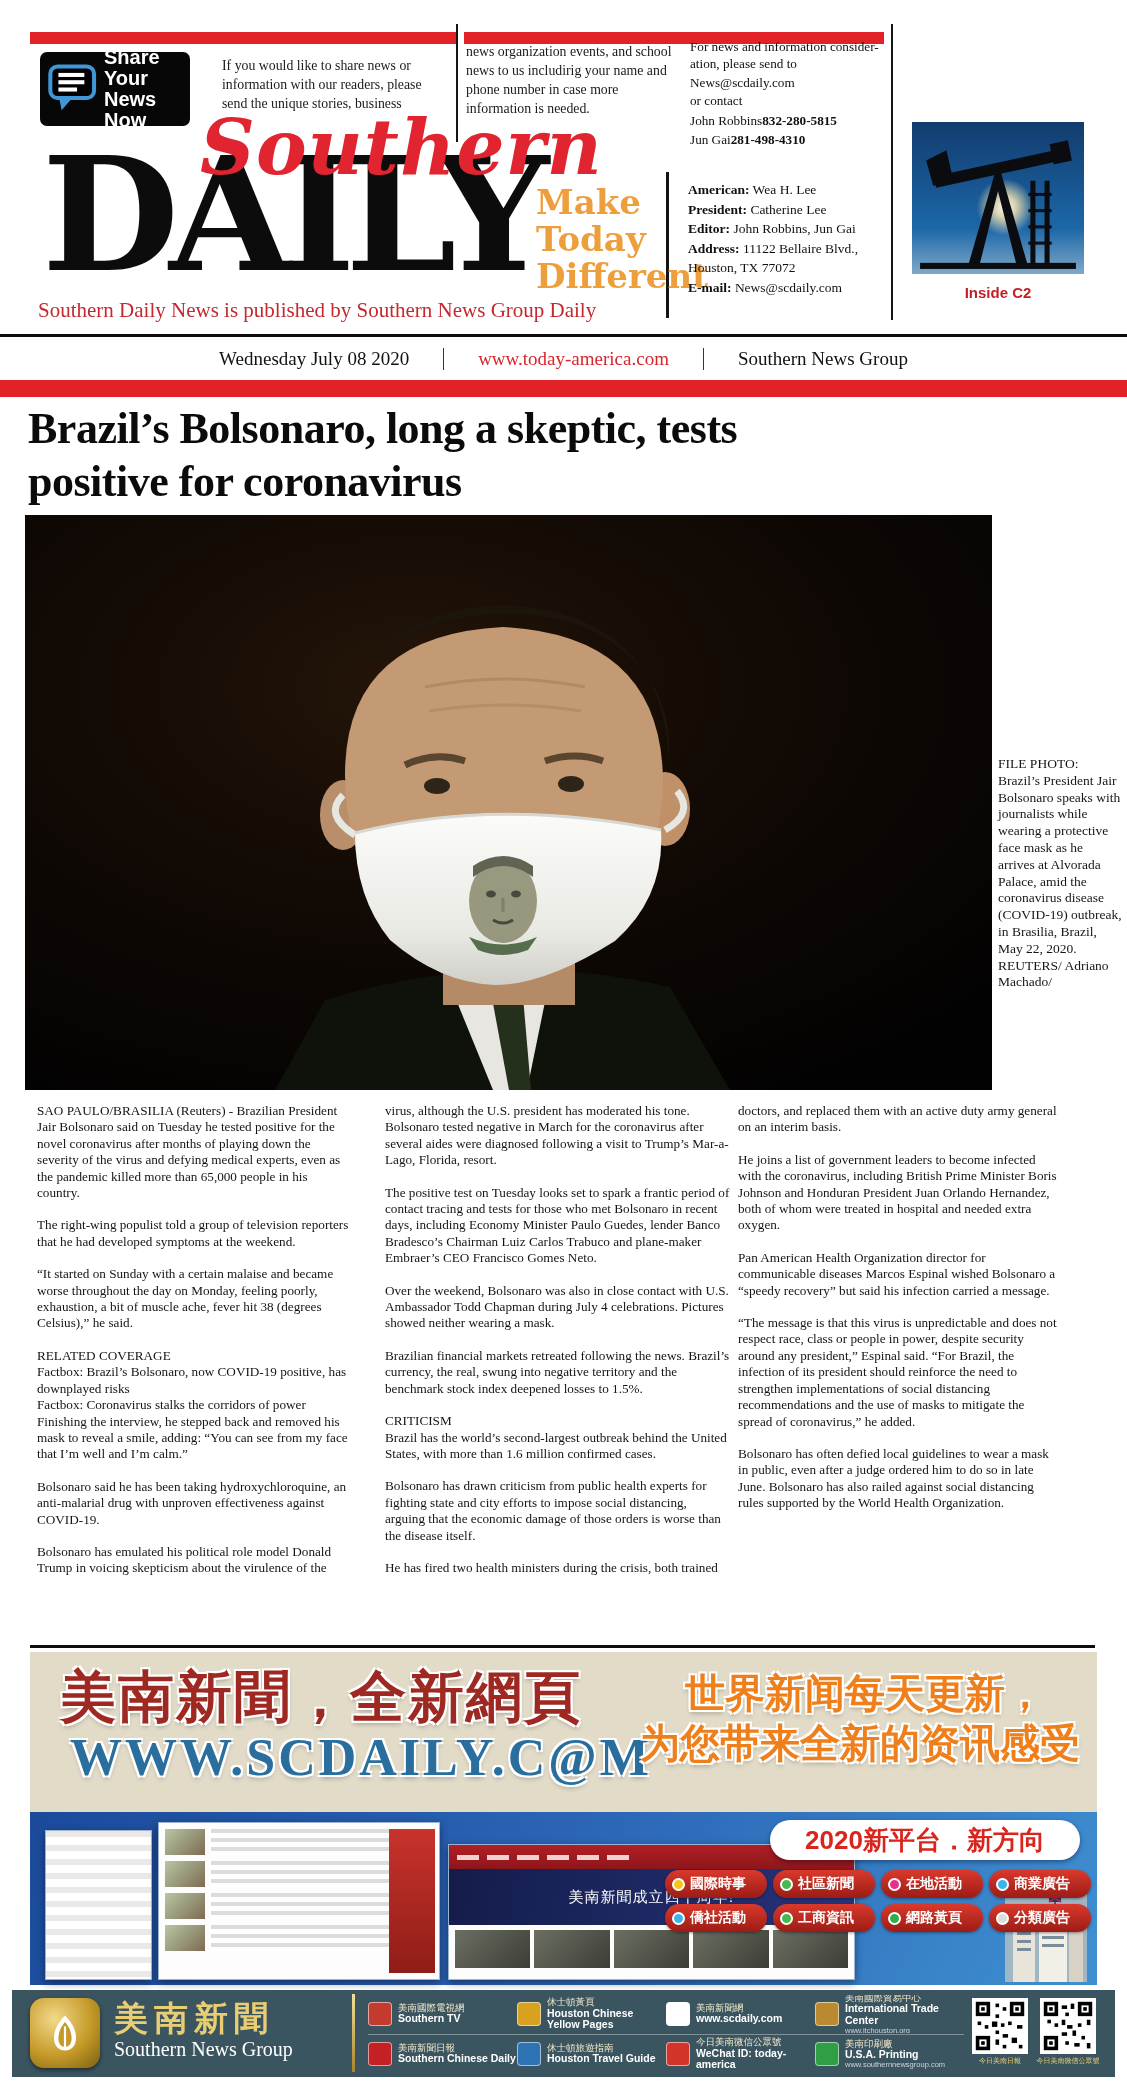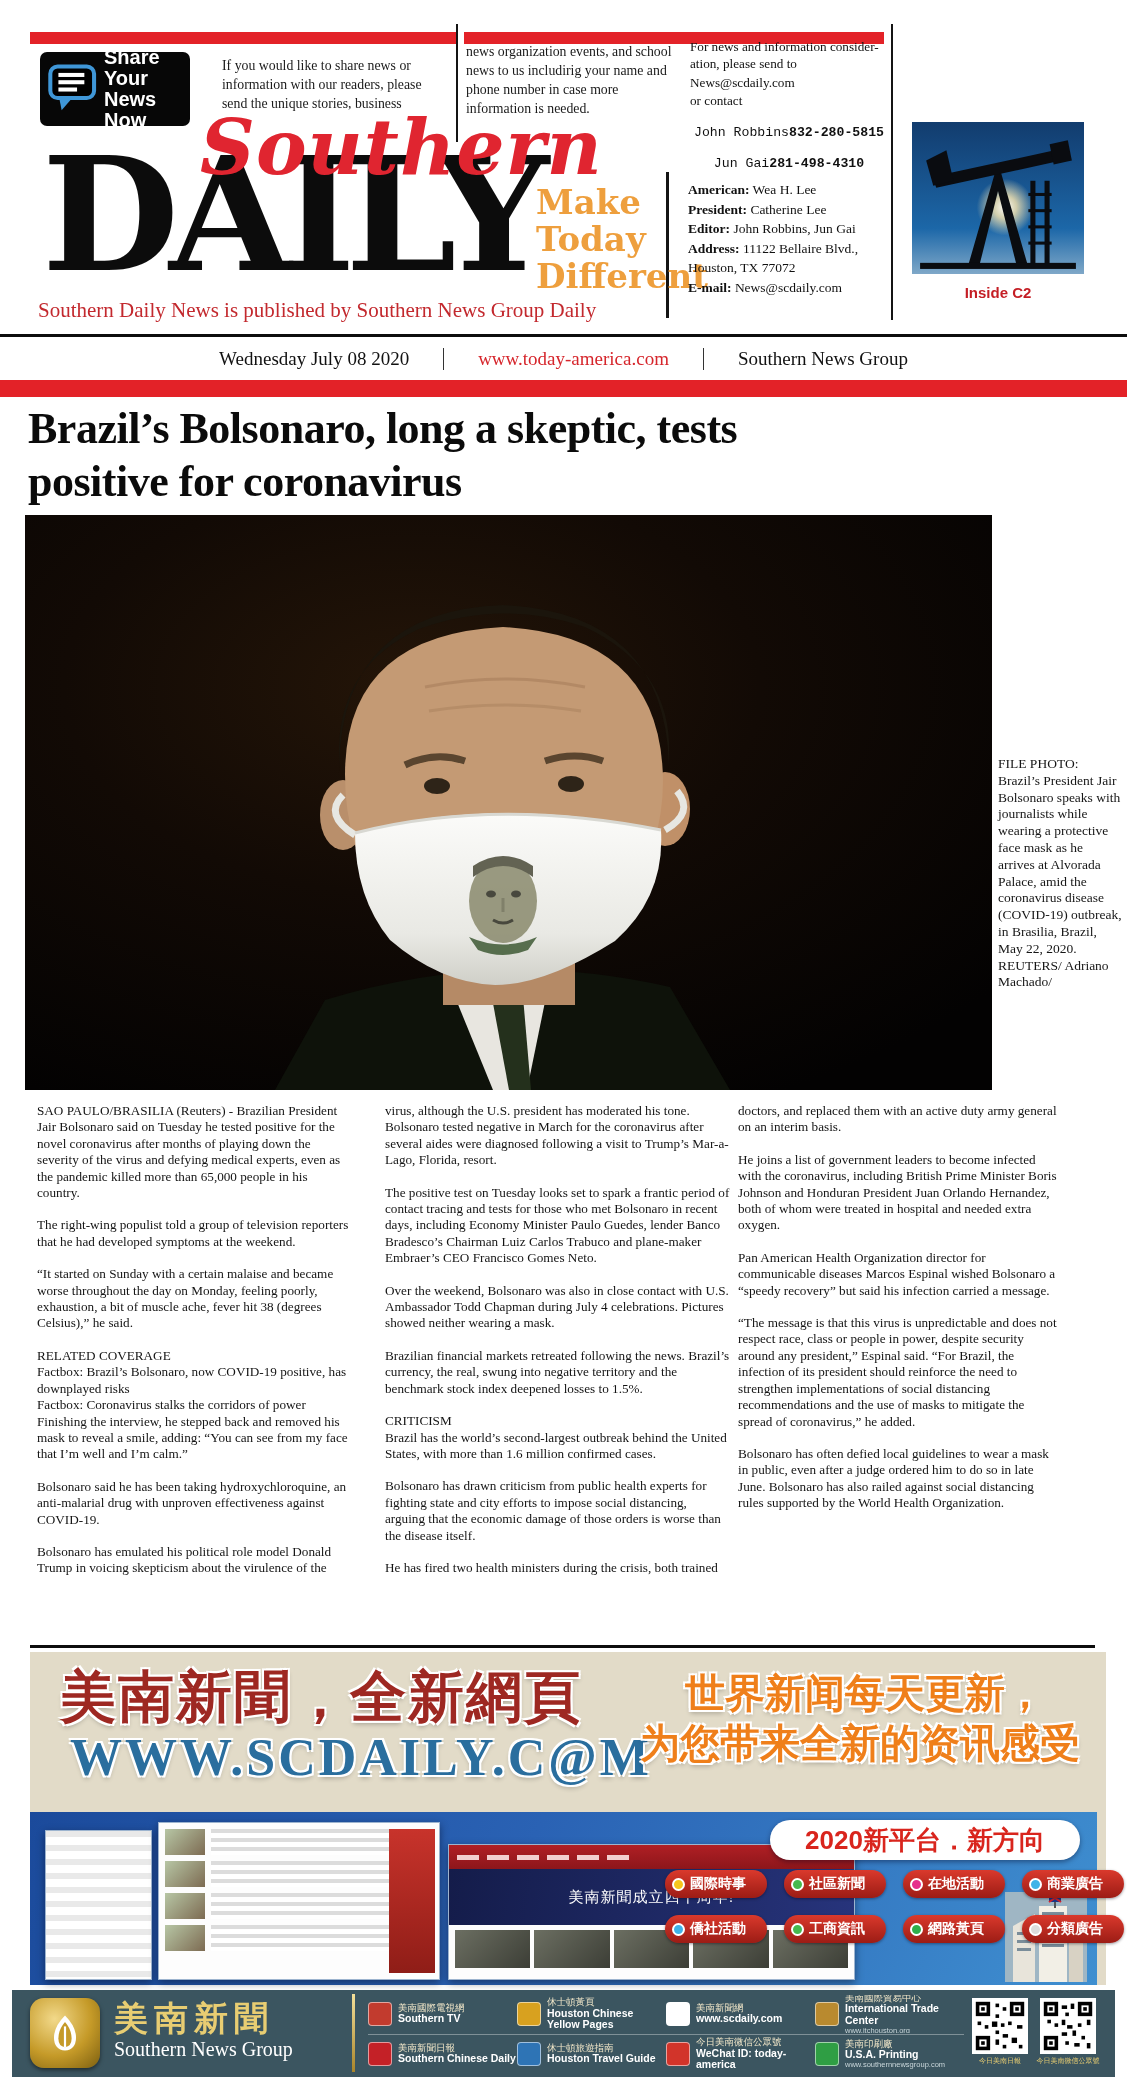--- a/index.html
+++ b/index.html
@@ -20,21 +20,21 @@
   .share-badge{left:40px;top:52px;width:150px;height:74px;background:#070707;border-radius:7px;
      display:flex;align-items:center;gap:5px;padding:4px 7px;box-sizing:border-box;cursor:pointer;}
   .share-text{color:#fff;font-family:"Liberation Sans",sans-serif;font-weight:bold;
      font-size:20px;line-height:1.05;}
   .invite{font-size:13.8px;line-height:1.38;color:#1a1a1a;}
   .inv-left{left:222px;top:56px;width:226px;}
   .inv-mid{left:466px;top:42px;width:218px;}
 
   .contact{left:690px;top:38px;width:198px;font-size:13.2px;line-height:1.32;}
   .contact .email{display:block;margin:1px 0;}
-  .person{display:flex;justify-content:center;margin-top:14px;font-family:Liberation Mono, monospace;}
+  .person{display:flex;justify-content:flex-start;margin-top:2px;}
   .person b{font-weight:bold;}
 
   .teaser-title{left:912px;top:30px;width:202px;font-size:19px;line-height:1.28;color:#222;}
   .teaser-photo{left:912px;top:122px;width:172px;height:152px;}
   .teaser-inside{left:912px;top:284px;width:172px;text-align:center;color:#c41e25;
      font-family:"Liberation Sans",sans-serif;font-weight:bold;font-size:15px;}
 
   
   .mast-daily{left:42px;top:136px;font-family:"DejaVu Serif",serif;font-weight:bold;
      font-size:158px;line-height:1;letter-spacing:-10px;color:#0c0c0c;}
@@ -61,21 +61,21 @@
   .caption{left:998px;top:756px;width:124px;font-size:13.5px;line-height:16.8px;color:#161616;}
 
   .bodycol{top:1103px;font-size:13.2px;line-height:16.4px;color:#141414;}
   .col1{left:37px;width:313px;}
   .col2{left:385px;width:345px;}
   .col3{left:738px;width:322px;}
   .para{white-space:pre-line;margin:0 0 16px 0;}
 
   
   .rule2{left:30px;top:1645px;width:1065px;height:3px;background:#0d0d0d;}
-  .adbox{left:30px;top:1652px;width:1067px;height:333px;background:var(--ad-beige,#e2dbc8);padding-left:9px;}
+  .adbox{left:30px;top:1652px;width:1067px;height:333px;background:var(--ad-beige,#e2dbc8);}
   .adblue{position:absolute;left:0;top:160px;width:1067px;height:173px;
      background:linear-gradient(115deg,#1b4a9b 0%,#2a62b4 45%,#3f8fd0 100%);}
   .outline-w{text-shadow:-2px -2px 0 #fff,2px -2px 0 #fff,-2px 2px 0 #fff,2px 2px 0 #fff,0 3px 5px rgba(0,0,0,.3);}
   .ad-cn{position:absolute;left:30px;top:8px;font-size:56px;font-weight:bold;
      color:var(--ad-dark-red,#9e2822);letter-spacing:2px;}
   .ad-url{position:absolute;left:40px;top:76px;font-size:52px;font-weight:bold;
      color:var(--ad-blue-text,#2a6e9e);letter-spacing:3px;}
   .ad-r1{position:absolute;left:600px;top:14px;width:470px;text-align:center;font-size:40px;
      font-weight:bold;color:var(--ad-orange,#ef7f1a);}
   .ad-r2{position:absolute;left:580px;top:64px;width:500px;text-align:center;font-size:40px;
@@ -96,21 +96,21 @@
   .s2-banner{height:56px;background:linear-gradient(100deg,#141c4a,#27347c);display:flex;
      align-items:center;justify-content:center;color:#fff;font-size:15px;letter-spacing:1px;}
   .s2-photos{display:flex;gap:4px;padding:5px 6px;}
   .s2-photos div{flex:1;height:38px;background:linear-gradient(135deg,#6c6f62,#3c3e36);}
 
   .platform-pill{position:absolute;left:740px;top:8px;width:310px;height:40px;background:#fff;
      border-radius:20px;display:flex;align-items:center;justify-content:center;
      font-family:"Liberation Sans",sans-serif;font-weight:bold;font-size:26px;color:#d9251d;
      box-shadow:0 2px 5px rgba(0,0,30,.4);}
   .cats{position:absolute;left:635px;top:58px;display:grid;grid-template-columns:repeat(4,102px);
-     grid-auto-rows:28px;gap:17px;z-index:2;}
+     grid-auto-rows:28px;gap:6px;z-index:2;}
   .cat{display:flex;align-items:center;gap:5px;padding:0 7px;border-radius:14px;
      background:linear-gradient(#da392c,#9c1c15);box-shadow:0 1px 3px rgba(0,0,20,.4);}
   .cat .dot{width:13px;height:13px;border-radius:50%;border:2px solid #fff;box-sizing:border-box;flex:none;}
   .cat .lbl{color:#fff;font-family:"Liberation Sans",sans-serif;font-weight:bold;font-size:14px;white-space:nowrap;}
   .building{position:absolute;left:975px;top:80px;width:82px;height:90px;z-index:1;}
 
   
   .footerbar{left:12px;top:1990px;width:1103px;height:87px;background:var(--footer-teal,#3b5560);}
   .flogo{position:absolute;left:18px;top:8px;width:70px;height:70px;border-radius:14px;
      background:radial-gradient(circle at 35% 30%,#f2d98a,#c59a28 55%,#7c5f10);

